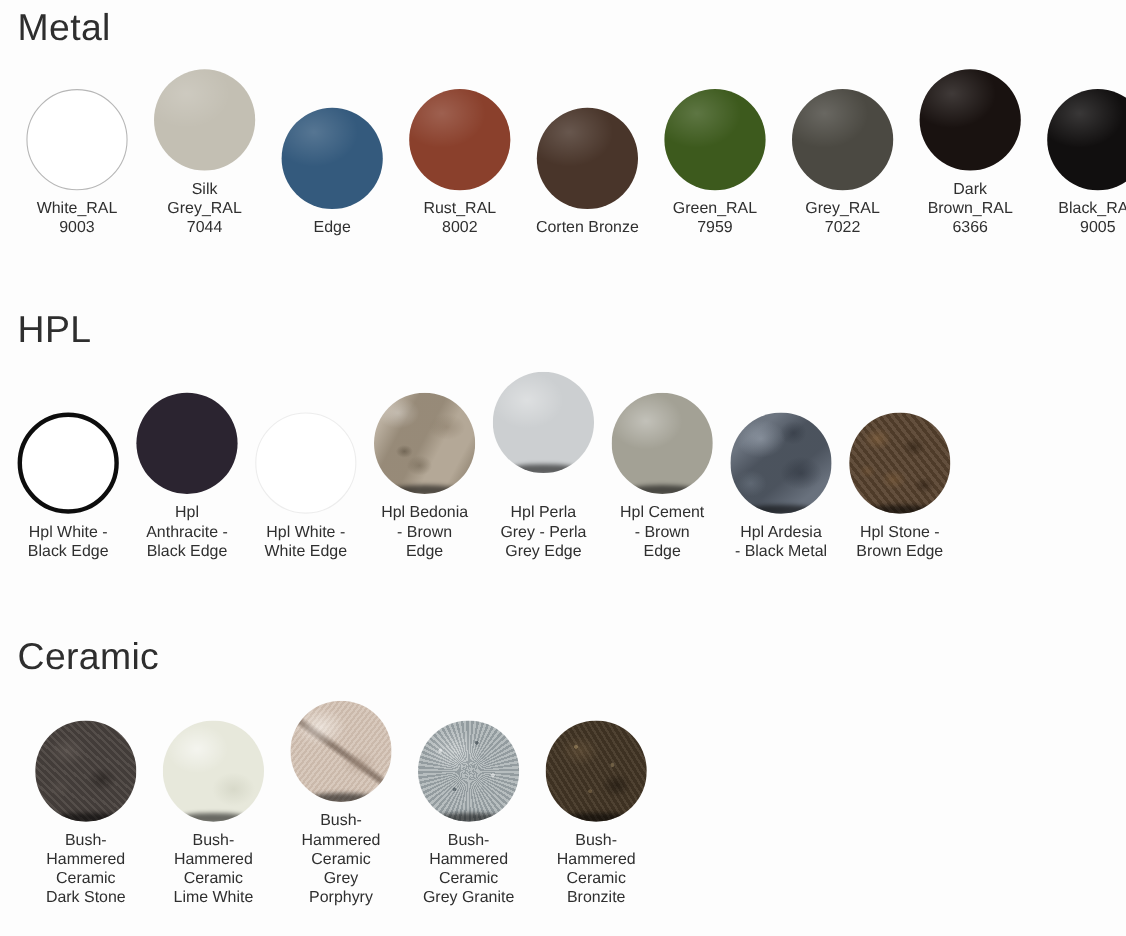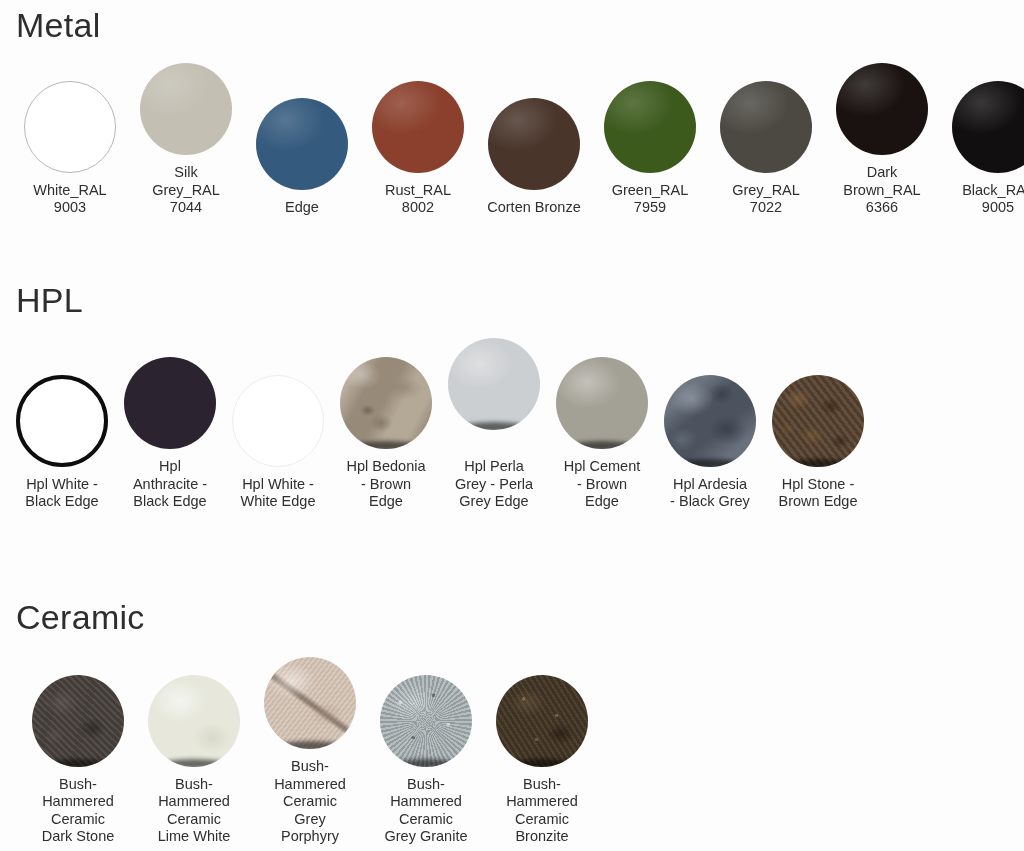--- a/index.html
+++ b/index.html
@@ -67,21 +67,21 @@
   #metal-section .swatch-cell { width: 108px; margin-right: 8px; }
   #metal-section .swatch-disc { width: 92px; height: 92px; }
 
   
   #hpl-section { top: 283px; }
   #hpl-section .swatch-row { margin-top: 21px; padding-left: 10px; }
   #hpl-section .swatch-cell { width: 104px; margin-right: 4px; }
   #hpl-section .swatch-disc { width: 92px; height: 92px; }
 
   
-  #ceramic-section { top: 580px; margin-top: 20px; }
+  #ceramic-section { top: 580px; }
   #ceramic-section .swatch-row { margin-top: 23px; padding-left: 24px; }
   #ceramic-section .swatch-cell { width: 108px; margin-right: 8px; }
   #ceramic-section .swatch-disc { width: 92px; height: 92px; }
 
   
   .gloss::after {
     content: "";
     position: absolute;
     inset: 0;
     border-radius: 50%;
@@ -194,21 +194,21 @@
         </div>
         <div class="swatch-cell">
           <div class="swatch-disc shadowed" style="background-image: radial-gradient(46% 36% at 34% 28%, rgba(255, 255, 255, 0.34), rgba(255, 255, 255, 0) 78%), linear-gradient(rgb(163, 161, 149), rgb(163, 161, 149));"></div>
           <div class="swatch-label" style="white-space: pre-line;">Hpl Cement
 - Brown
 Edge</div>
         </div>
         <div class="swatch-cell">
           <div class="swatch-disc shadowed" style="background-image: radial-gradient(34% 26% at 30% 26%, rgba(190, 200, 212, 0.38), rgba(255, 255, 255, 0) 72%), radial-gradient(28% 22% at 70% 60%, rgba(30, 36, 46, 0.42), rgba(0, 0, 0, 0) 74%), radial-gradient(22% 18% at 20% 70%, rgba(150, 162, 176, 0.26), rgba(255, 255, 255, 0) 72%), radial-gradient(18% 16% at 62% 20%, rgba(24, 30, 40, 0.32), rgba(0, 0, 0, 0) 74%), linear-gradient(140deg, rgba(255, 255, 255, 0.1) 0px, rgba(255, 255, 255, 0.1) 22%, rgba(0, 0, 0, 0.18) 40%, rgba(0, 0, 0, 0.18) 60%, rgba(255, 255, 255, 0.08) 80%), linear-gradient(rgb(92, 101, 114), rgb(92, 101, 114));"></div>
           <div class="swatch-label" style="white-space: pre-line;">Hpl Ardesia
-- Black Grey</div>
+- Black Metal</div>
         </div>
         <div class="swatch-cell">
           <div class="swatch-disc shadowed" style="background-image: radial-gradient(20% 16% at 28% 26%, rgba(150, 112, 70, 0.48), rgba(0, 0, 0, 0) 70%), radial-gradient(16% 13% at 64% 34%, rgba(40, 28, 16, 0.55), rgba(0, 0, 0, 0) 72%), radial-gradient(18% 14% at 44% 66%, rgba(140, 102, 60, 0.4), rgba(0, 0, 0, 0) 72%), radial-gradient(14% 11% at 74% 72%, rgba(36, 24, 14, 0.5), rgba(0, 0, 0, 0) 72%), radial-gradient(12% 10% at 18% 58%, rgba(130, 95, 58, 0.38), rgba(0, 0, 0, 0) 72%), repeating-linear-gradient(52deg, rgba(255, 255, 255, 0.07) 0px, rgba(255, 255, 255, 0.07) 3px, rgba(0, 0, 0, 0.1) 3px, rgba(0, 0, 0, 0.1) 6px), linear-gradient(rgb(87, 66, 46), rgb(87, 66, 46));"></div>
           <div class="swatch-label" style="white-space: pre-line;">Hpl Stone -
 Brown Edge</div>
         </div>
       </div>
   </section>
 
   <section class="section" id="ceramic-section">

